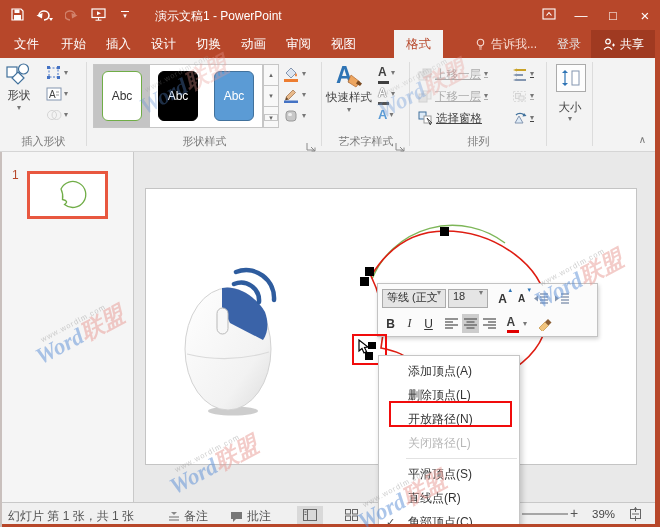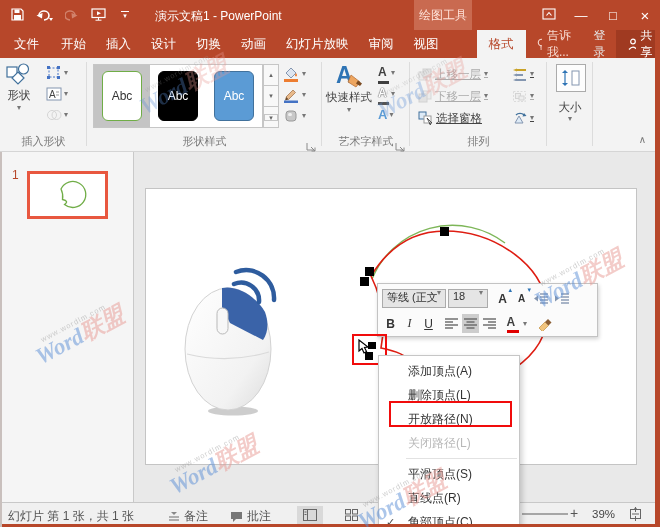--- a/index.html
+++ b/index.html
@@ -138,42 +138,40 @@
           <line x1="7.5" y1="9.5" x2="7.5" y2="12" stroke="#fff"></line>
           <line x1="4.5" y1="12.2" x2="10.5" y2="12.2" stroke="#fff"></line>
         </svg>
     </span>
     <span class="qat-btn" style="flex-direction:column; color:#fff;">
       <span style="width:8px;height:1px;background:#fff;margin-bottom:1px;"></span>
       <span style="font-size:7px;line-height:5px;">▾</span>
     </span>
   </div>
   <span class="title-text">演示文稿1 - PowerPoint</span>
-  <div class="ctx-group">绘图工具</div>
   <div class="winbtns">
     <span class="winbtn">
       <svg width="14" height="12">
           <rect x="1" y="1" width="12" height="10" fill="none" stroke="#fff" stroke-width="1.1"></rect>
           <polyline points="4.5,7.5 7,4.5 9.5,7.5" fill="none" stroke="#fff" stroke-width="1.1"></polyline>
         </svg>
     </span>
     <span class="winbtn">—</span>
     <span class="winbtn">□</span>
     <span class="winbtn" style="font-size:15px;">×</span>
   </div>
 </div>
 
 <div class="tabrow">
   <span class="tab file">文件</span>
   <span class="tab">开始</span>
   <span class="tab">插入</span>
   <span class="tab">设计</span>
   <span class="tab">切换</span>
   <span class="tab">动画</span>
-  <span class="tab">幻灯片放映</span>
   <span class="tab">审阅</span>
   <span class="tab">视图</span>
   <span class="tab active">格式</span>
   <div class="tabrow-right">
     <span class="tellme">
       <svg width="11" height="13">
           <circle cx="5.5" cy="4.5" r="3.2" fill="none" stroke="#F6D9D0" stroke-width="1.1"></circle>
           <line x1="4" y1="9" x2="7" y2="9" stroke="#F6D9D0"></line>
           <line x1="4.3" y1="11" x2="6.7" y2="11" stroke="#F6D9D0"></line>
         </svg>

